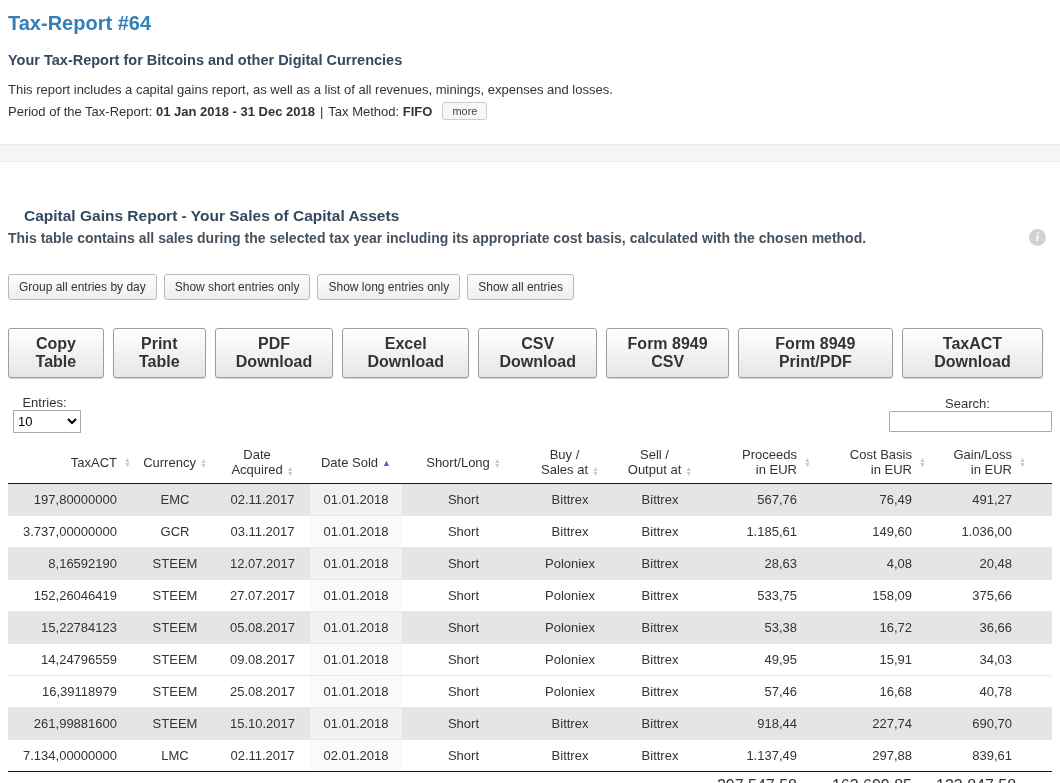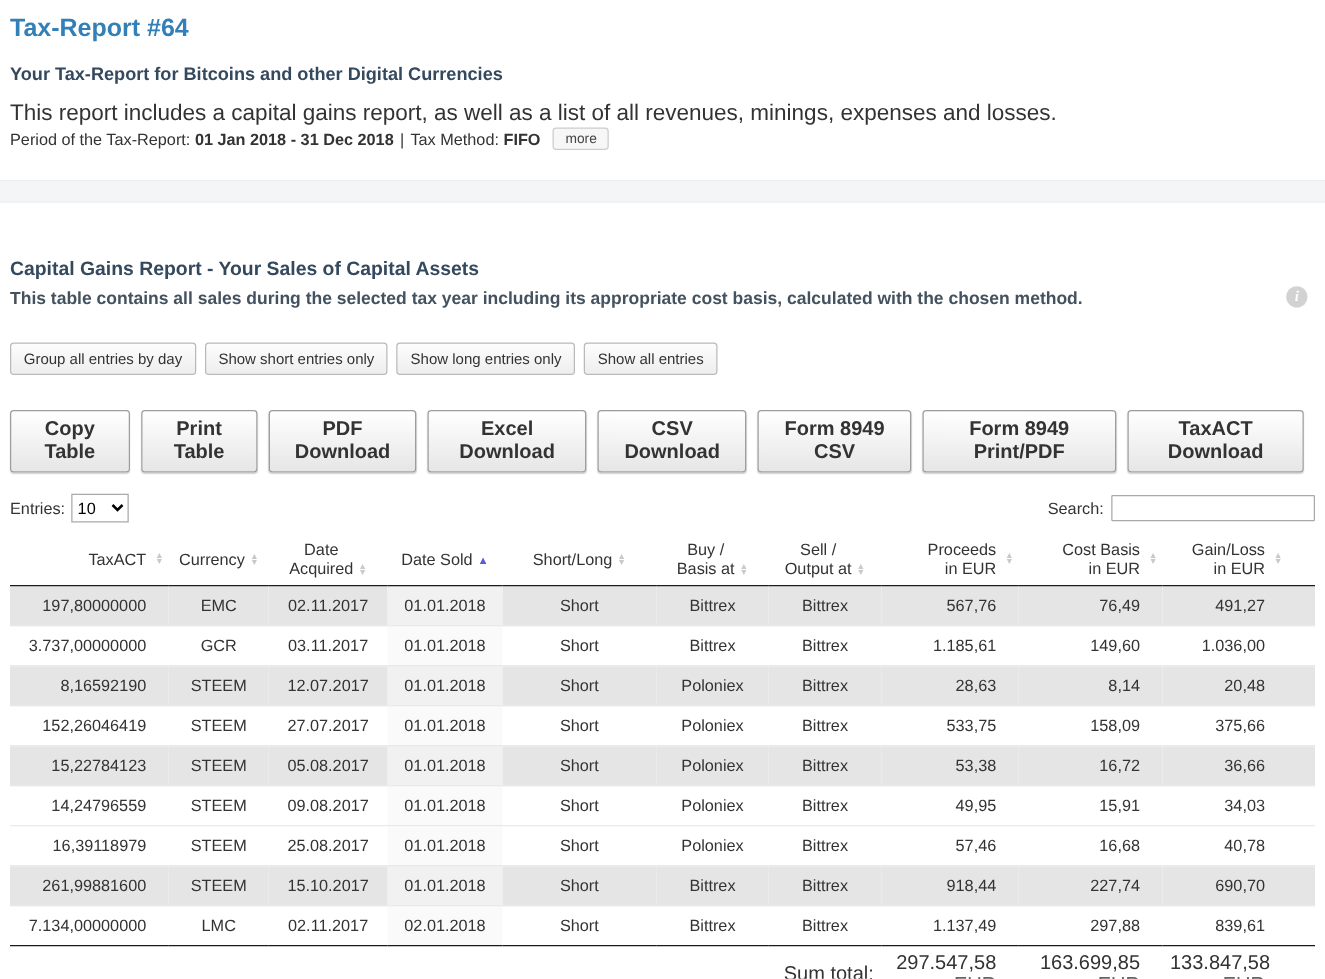--- a/index.html
+++ b/index.html
@@ -9,52 +9,52 @@
   }
   *{box-sizing:border-box;}
   html,body{margin:0;padding:0;}
   body{
     width:1060px;height:783px;background:#fff;color:#333;
     font-family:"Liberation Sans",sans-serif;overflow:hidden;position:relative;
   }
   .pad{padding:0 8px;}
   .report-title{color:var(--brand_blue);font-size:20px;font-weight:bold;margin:12px 0 0;}
   .report-subtitle{color:var(--heading_navy);font-size:14.5px;font-weight:bold;margin:17px 0 0;}
-  .report-desc{font-size:18px;margin-top:14px;line-height:16px;}
+  .report-desc{font-size:13px;margin-top:14px;line-height:16px;}
   .report-period{font-size:13px;margin-top:4px;display:flex;align-items:center;}
   .report-period b{font-weight:bold;}
   .sep{margin:0 5px;color:#333;}
   .more-btn{
     font-size:11px;color:#444;margin-left:10px;padding:2px 9px;
     border:1px solid #ccc;border-radius:3px;background:#f7f7f7;cursor:pointer;
     font-family:"Liberation Sans",sans-serif;
   }
   .gray-band{width:1060px;height:18px;background:#f4f5f7;border-top:1px solid #ededef;border-bottom:1px solid #ededef;margin-top:24px;}
   .section{position:relative;}
   .info-icon{
     position:absolute;top:22px;right:14px;width:17px;height:17px;border-radius:50%;
     background:#d2d2d2;color:#fff;font-family:"Liberation Serif",serif;font-style:italic;
     font-weight:bold;font-size:12px;text-align:center;line-height:17px;cursor:pointer;
   }
-  .section-heading{color:var(--heading_navy);font-size:15.5px;font-weight:bold;margin:45px 0 0;}
+  .section-heading{color:var(--heading_navy);font-size:15.5px;font-weight:bold;margin:45px 16px 0;}
   .section-subheading{color:#44525f;font-size:14px;font-weight:bold;margin-top:5px;}
   .btn-row{display:flex;margin-top:28px;}
   .btn-filter{
     font-size:12px;color:#333;padding:5px 10px;margin-right:7px;cursor:pointer;
     border:1px solid #b9b9b9;border-radius:3px;background:linear-gradient(#fdfdfd,#eee);
     font-family:"Liberation Sans",sans-serif;
   }
   .btn-export{
     font-size:16px;font-weight:bold;color:#333;padding:6px 12px;margin-right:9px;cursor:pointer;
     border:1px solid #9d9d9d;border-radius:3px;background:linear-gradient(#fff,#e6e6e6);
     box-shadow:0 1px 1px rgba(0,0,0,0.18);font-family:"Liberation Sans",sans-serif;
   }
   .controls{display:flex;justify-content:space-between;align-items:center;margin-top:17px;font-size:13px;}
-  .entries-wrap,.search-wrap{display:flex;align-items:center;}
-  .entries-wrap select{margin-left:5px;width:46px;height:23px;font-size:13px;border:1px solid #a9a9a9;background:#fff;}
+  .entries-wrap,.search-wrap{display:flex;align-items:center;flex-direction:column;}
+  .entries-wrap select{margin-left:5px;width:68px;height:23px;font-size:13px;border:1px solid #a9a9a9;background:#fff;}
   .search-wrap input{margin-left:6px;width:163px;height:21px;border:1px solid #a9a9a9;border-radius:1px;padding:0 4px;font-size:13px;}
   table.cg{border-collapse:collapse;table-layout:fixed;width:1044px;margin:8px 8px 0;font-size:13px;}
   th{font-weight:normal;color:#333;vertical-align:middle;padding:6px 6px;border-bottom:1px solid #1a1a1a;position:relative;cursor:pointer;}
   td{padding:8px 6px;}
   tbody td{border-top:1px solid #e9e9e9;}
   tbody tr:first-child td{border-top:none;}
   tbody tr:last-child td{border-bottom:1px solid #1a1a1a;}
   tbody tr.odd{background:#e5e5e5;}
   tbody tr.odd td.cell-sorted{background:#f1f1f1;}
   tbody tr.even td.cell-sorted{background:#fafafa;}
@@ -159,21 +159,21 @@
 Acquired</span><span class="sort-both">
             <span>▲</span>
             <span>▼</span>
           </span></th>
         <th class="col-center"><span class="th-label">Date Sold</span><span class="sort-asc">▲</span></th>
         <th class="col-center"><span class="th-label">Short/Long</span><span class="sort-both">
             <span>▲</span>
             <span>▼</span>
           </span></th>
         <th class="col-center"><span class="th-label">Buy /
-Basis at</span><span class="sort-both">
+Sales at</span><span class="sort-both">
             <span>▲</span>
             <span>▼</span>
           </span></th>
         <th class="col-center"><span class="th-label">Sell /
 Output at</span><span class="sort-both">
             <span>▲</span>
             <span>▼</span>
           </span></th>
         <th class="col-right"><span class="th-label">Proceeds
 in EUR</span><span class="sort-both">
@@ -219,21 +219,21 @@
       </tr>
       <tr class="odd">
         <td class="col-right">8,16592190</td>
         <td class="col-center">STEEM</td>
         <td class="col-center">12.07.2017</td>
         <td class="col-center cell-sorted">01.01.2018</td>
         <td class="col-center">Short</td>
         <td class="col-center">Poloniex</td>
         <td class="col-center">Bittrex</td>
         <td class="col-right">28,63</td>
-        <td class="col-right">8,14</td>
+        <td class="col-right">4,08</td>
         <td class="col-right last-col">20,48</td>
       </tr>
       <tr class="even">
         <td class="col-right">152,26046419</td>
         <td class="col-center">STEEM</td>
         <td class="col-center">27.07.2017</td>
         <td class="col-center cell-sorted">01.01.2018</td>
         <td class="col-center">Short</td>
         <td class="col-center">Poloniex</td>
         <td class="col-center">Bittrex</td>

